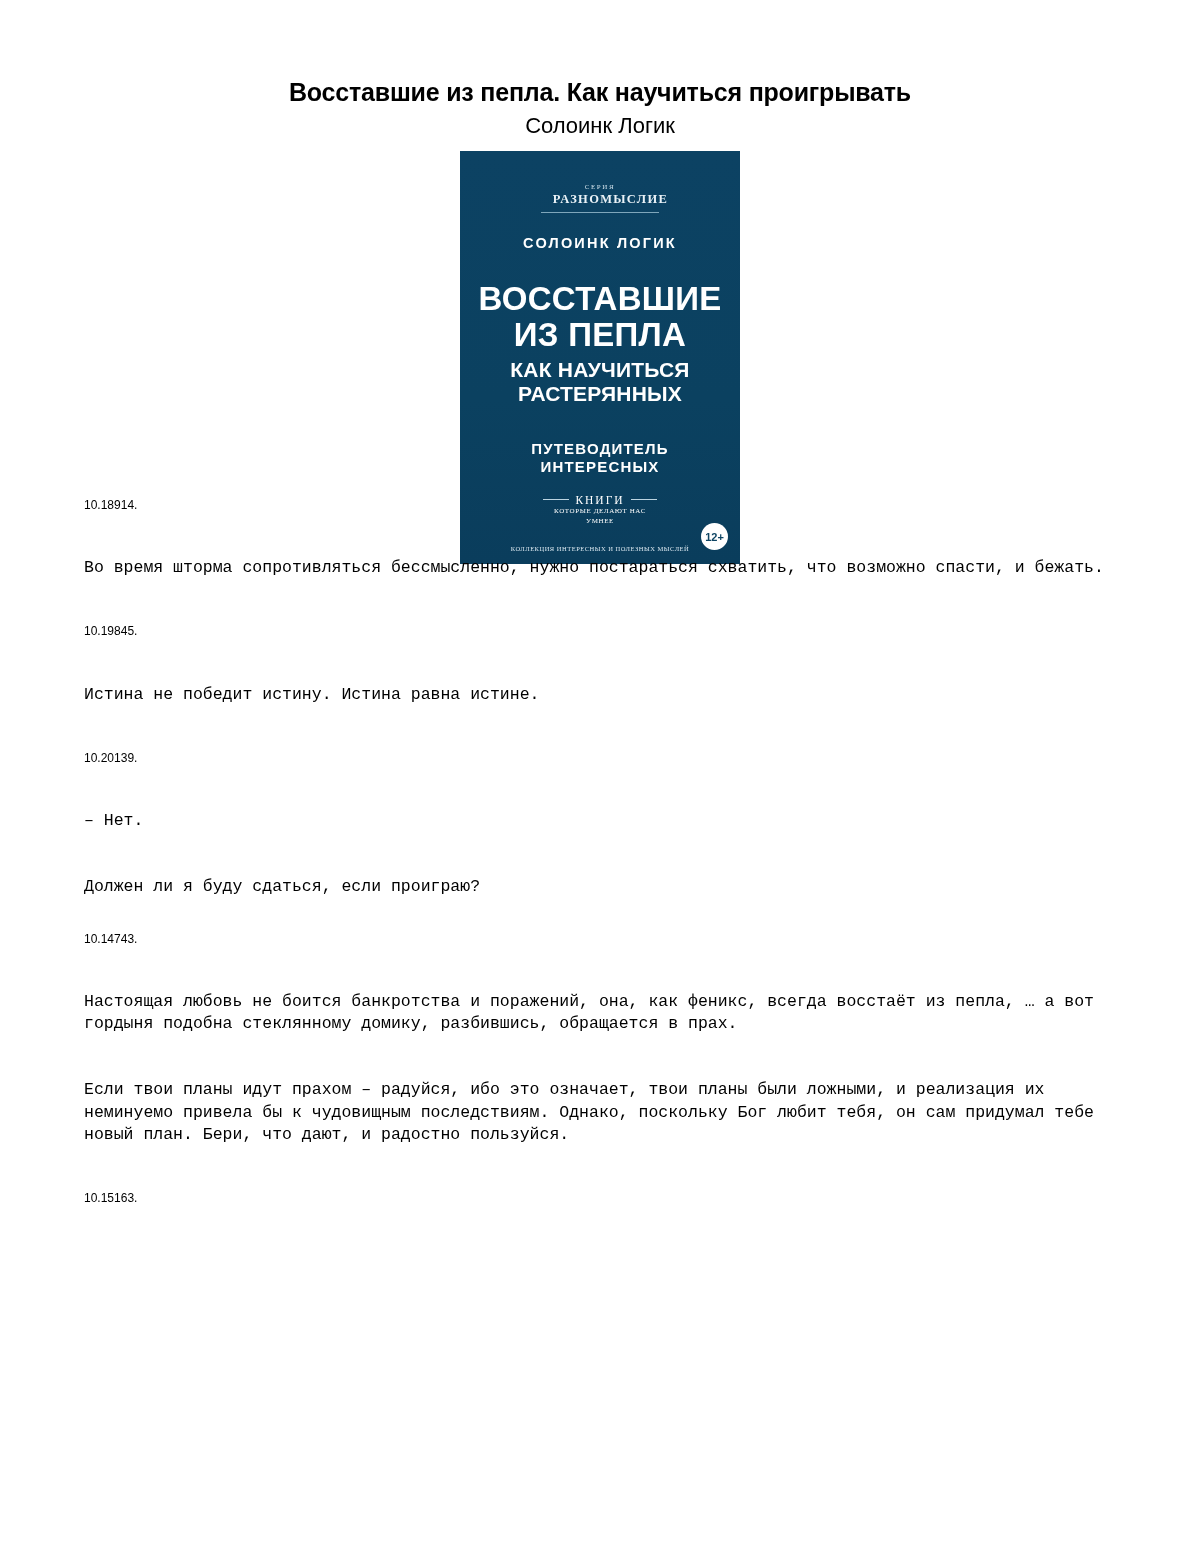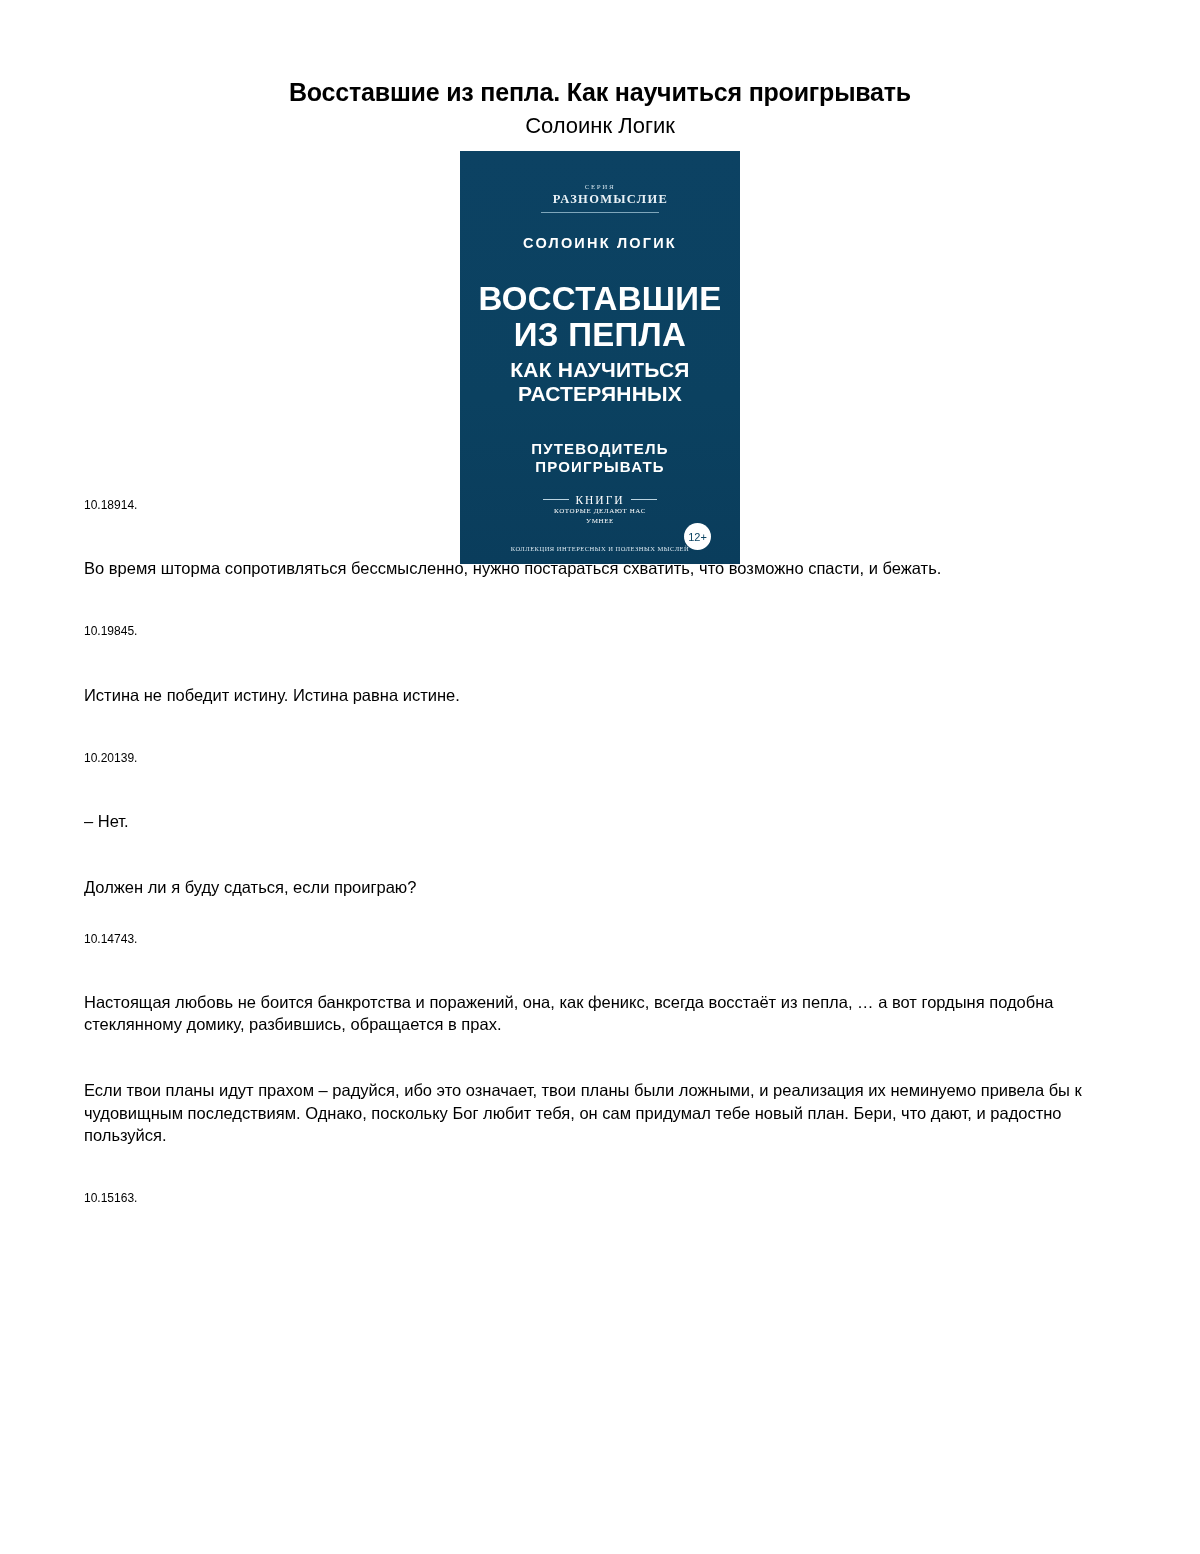--- a/index.html
+++ b/index.html
@@ -138,46 +138,47 @@
     left: 0;
     right: 0;
     bottom: 12px;
     font-family: "Liberation Serif", serif;
     font-size: 6.5px;
     letter-spacing: 0.5px;
     color: #dce9f1;
   }
   .age-badge {
     position: absolute;
-    right: 29px;
+    right: 12px;
     bottom: 14px;
     width: 27px;
     height: 27px;
     border-radius: 50%;
     background: #ffffff;
     color: #0d4463;
     font-size: 11px;
-    font-weight: normal;
+    font-weight: bold;
     display: flex;
     align-items: center;
     justify-content: center;
   }
 
   
   .content {
     position: absolute;
     left: 84px;
     right: 70px;
     top: 497px;
   }
   .para {
     font-size: 16.5px;
     line-height: 1.35;
     margin: 0 0 44px 0;
     text-align: left;
+    font-family: Liberation Mono, monospace;
   }
   .para.tight {
     margin-bottom: 32px;
   }
   .num {
     font-size: 12px;
     line-height: 1.35;
     margin: 0 0 44px 0;
   }
 </style>
@@ -202,21 +203,21 @@
         <div>ИЗ ПЕПЛА</div>
       </div>
 
       <div class="cover-subtitle">
         <div>КАК НАУЧИТЬСЯ</div>
         <div>РАСТЕРЯННЫХ</div>
       </div>
 
       <div class="cover-guide">
         <div>ПУТЕВОДИТЕЛЬ</div>
-        <div>ПРОИГРЫВАТЬ</div>
+        <div>ИНТЕРЕСНЫХ</div>
       </div>
 
       <div class="cover-badge">
         <div class="kn-line">
             <span class="kn">КНИГИ</span>
           </div>
         <div class="kn-sub">КОТОРЫЕ ДЕЛАЮТ НАС</div>
         <div class="kn-sub">УМНЕЕ</div>
       </div>
 

